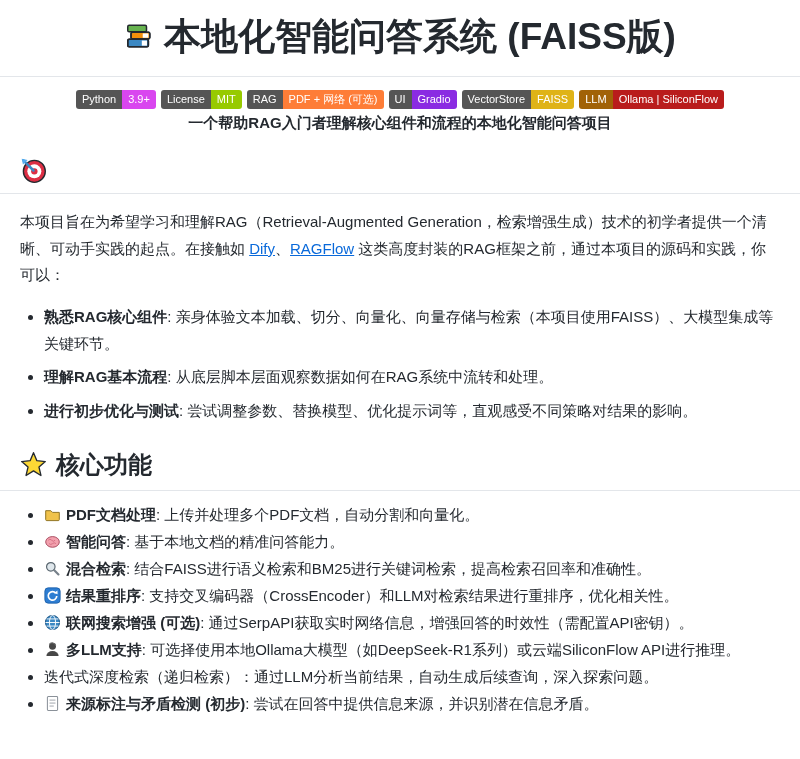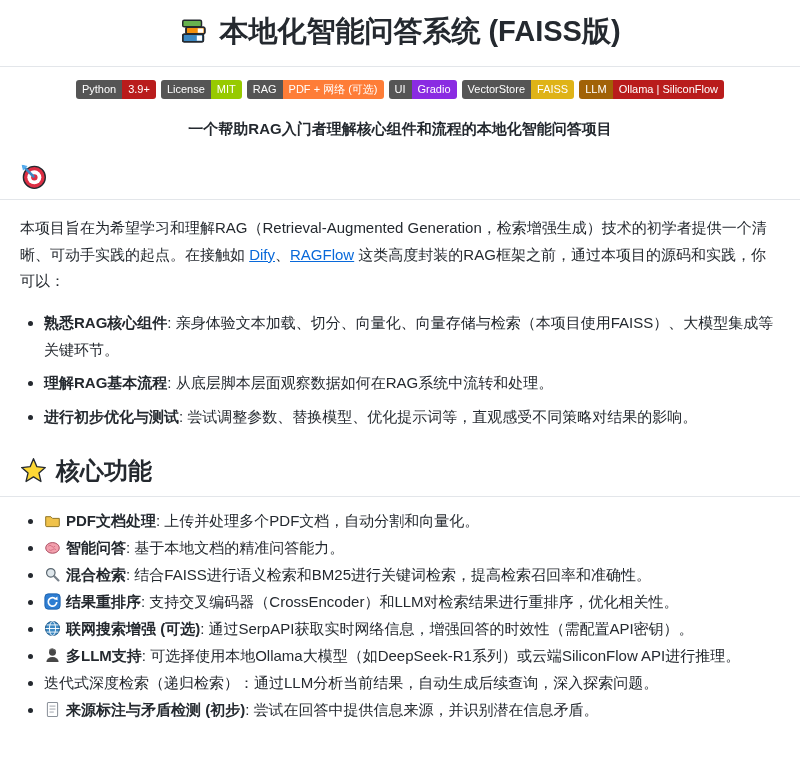--- a/index.html
+++ b/index.html
@@ -1,24 +1,24 @@
 <!DOCTYPE html>
 <html><head>
 <meta charset="utf-8">
 <style>
   html,body{margin:0;padding:0;background:#fff;width:800px;height:759px;overflow:hidden;}
   body{font-family:"Liberation Sans","DejaVu Sans",sans-serif;color:#24292f;font-size:15px;}
   .page{padding:6px 20px 0;}
-  h1{display:flex;align-items:center;justify-content:center;gap:10px;font-size:29px;font-weight:700;
+  h1{display:flex;align-items:center;justify-content:center;gap:10px;font-size:37px;font-weight:700;
      margin:6px -20px 0;padding:0 20px 14px;border-bottom:1px solid #e3e6ea;}
   .badges{display:flex;justify-content:center;flex-wrap:wrap;gap:5px;margin:13px 0 0;}
   .badge{display:inline-flex;font-size:11px;font-weight:400;border-radius:3px;overflow:hidden;line-height:1;}
   .badge span{padding:4px 6px;color:#fff;white-space:nowrap;}
   .badge .bl{background:#555555;}
-  .subtitle{text-align:center;font-weight:700;margin:21px 0 10px;font-size:15px;}
+  .subtitle{text-align:center;font-weight:700;margin:5px 0 10px;font-size:15px;}
   h2{display:flex;align-items:center;gap:9px;font-size:24px;font-weight:700;
      margin:24px -20px 0;padding:0 20px 9px;border-bottom:1px solid #e3e6ea;}
   p.para{line-height:1.78;margin:15px 0;}
   ul{margin:13px 0;padding-left:24px;}
   ul.goal-list li{margin:7px 0;line-height:1.78;}
   ul.feature-list li{margin:4.5px 0;line-height:1.5;}
   strong{font-weight:700;}
   a{color:#0969da;text-decoration:underline;cursor:pointer;}
   .ic{display:inline-block;vertical-align:-3px;margin-right:5px;line-height:0;}
   .ic svg{display:inline-block;}
@@ -42,21 +42,21 @@
           <rect x="4" y="18.5" width="22" height="8" rx="1.5" fill="none"></rect>
         </g>
       </svg>
     </span>
     <span>本地化智能问答系统 (FAISS版)</span>
   </h1>
 
   <div class="badges">
     <span class="badge">
       <span class="bl" style="background-color: rgb(85, 85, 85);">Python</span>
-      <span style="background-color: #b91c1c;">3.9+</span>
+      <span style="background-color: #d946ef;">3.9+</span>
     </span>
     <span class="badge">
       <span class="bl" style="background-color: rgb(85, 85, 85);">License</span>
       <span style="background-color: rgb(151, 202, 0);">MIT</span>
     </span>
     <span class="badge">
       <span class="bl" style="background-color: rgb(85, 85, 85);">RAG</span>
       <span style="background-color: rgb(254, 125, 55);">PDF + 网络 (可选)</span>
     </span>
     <span class="badge">

